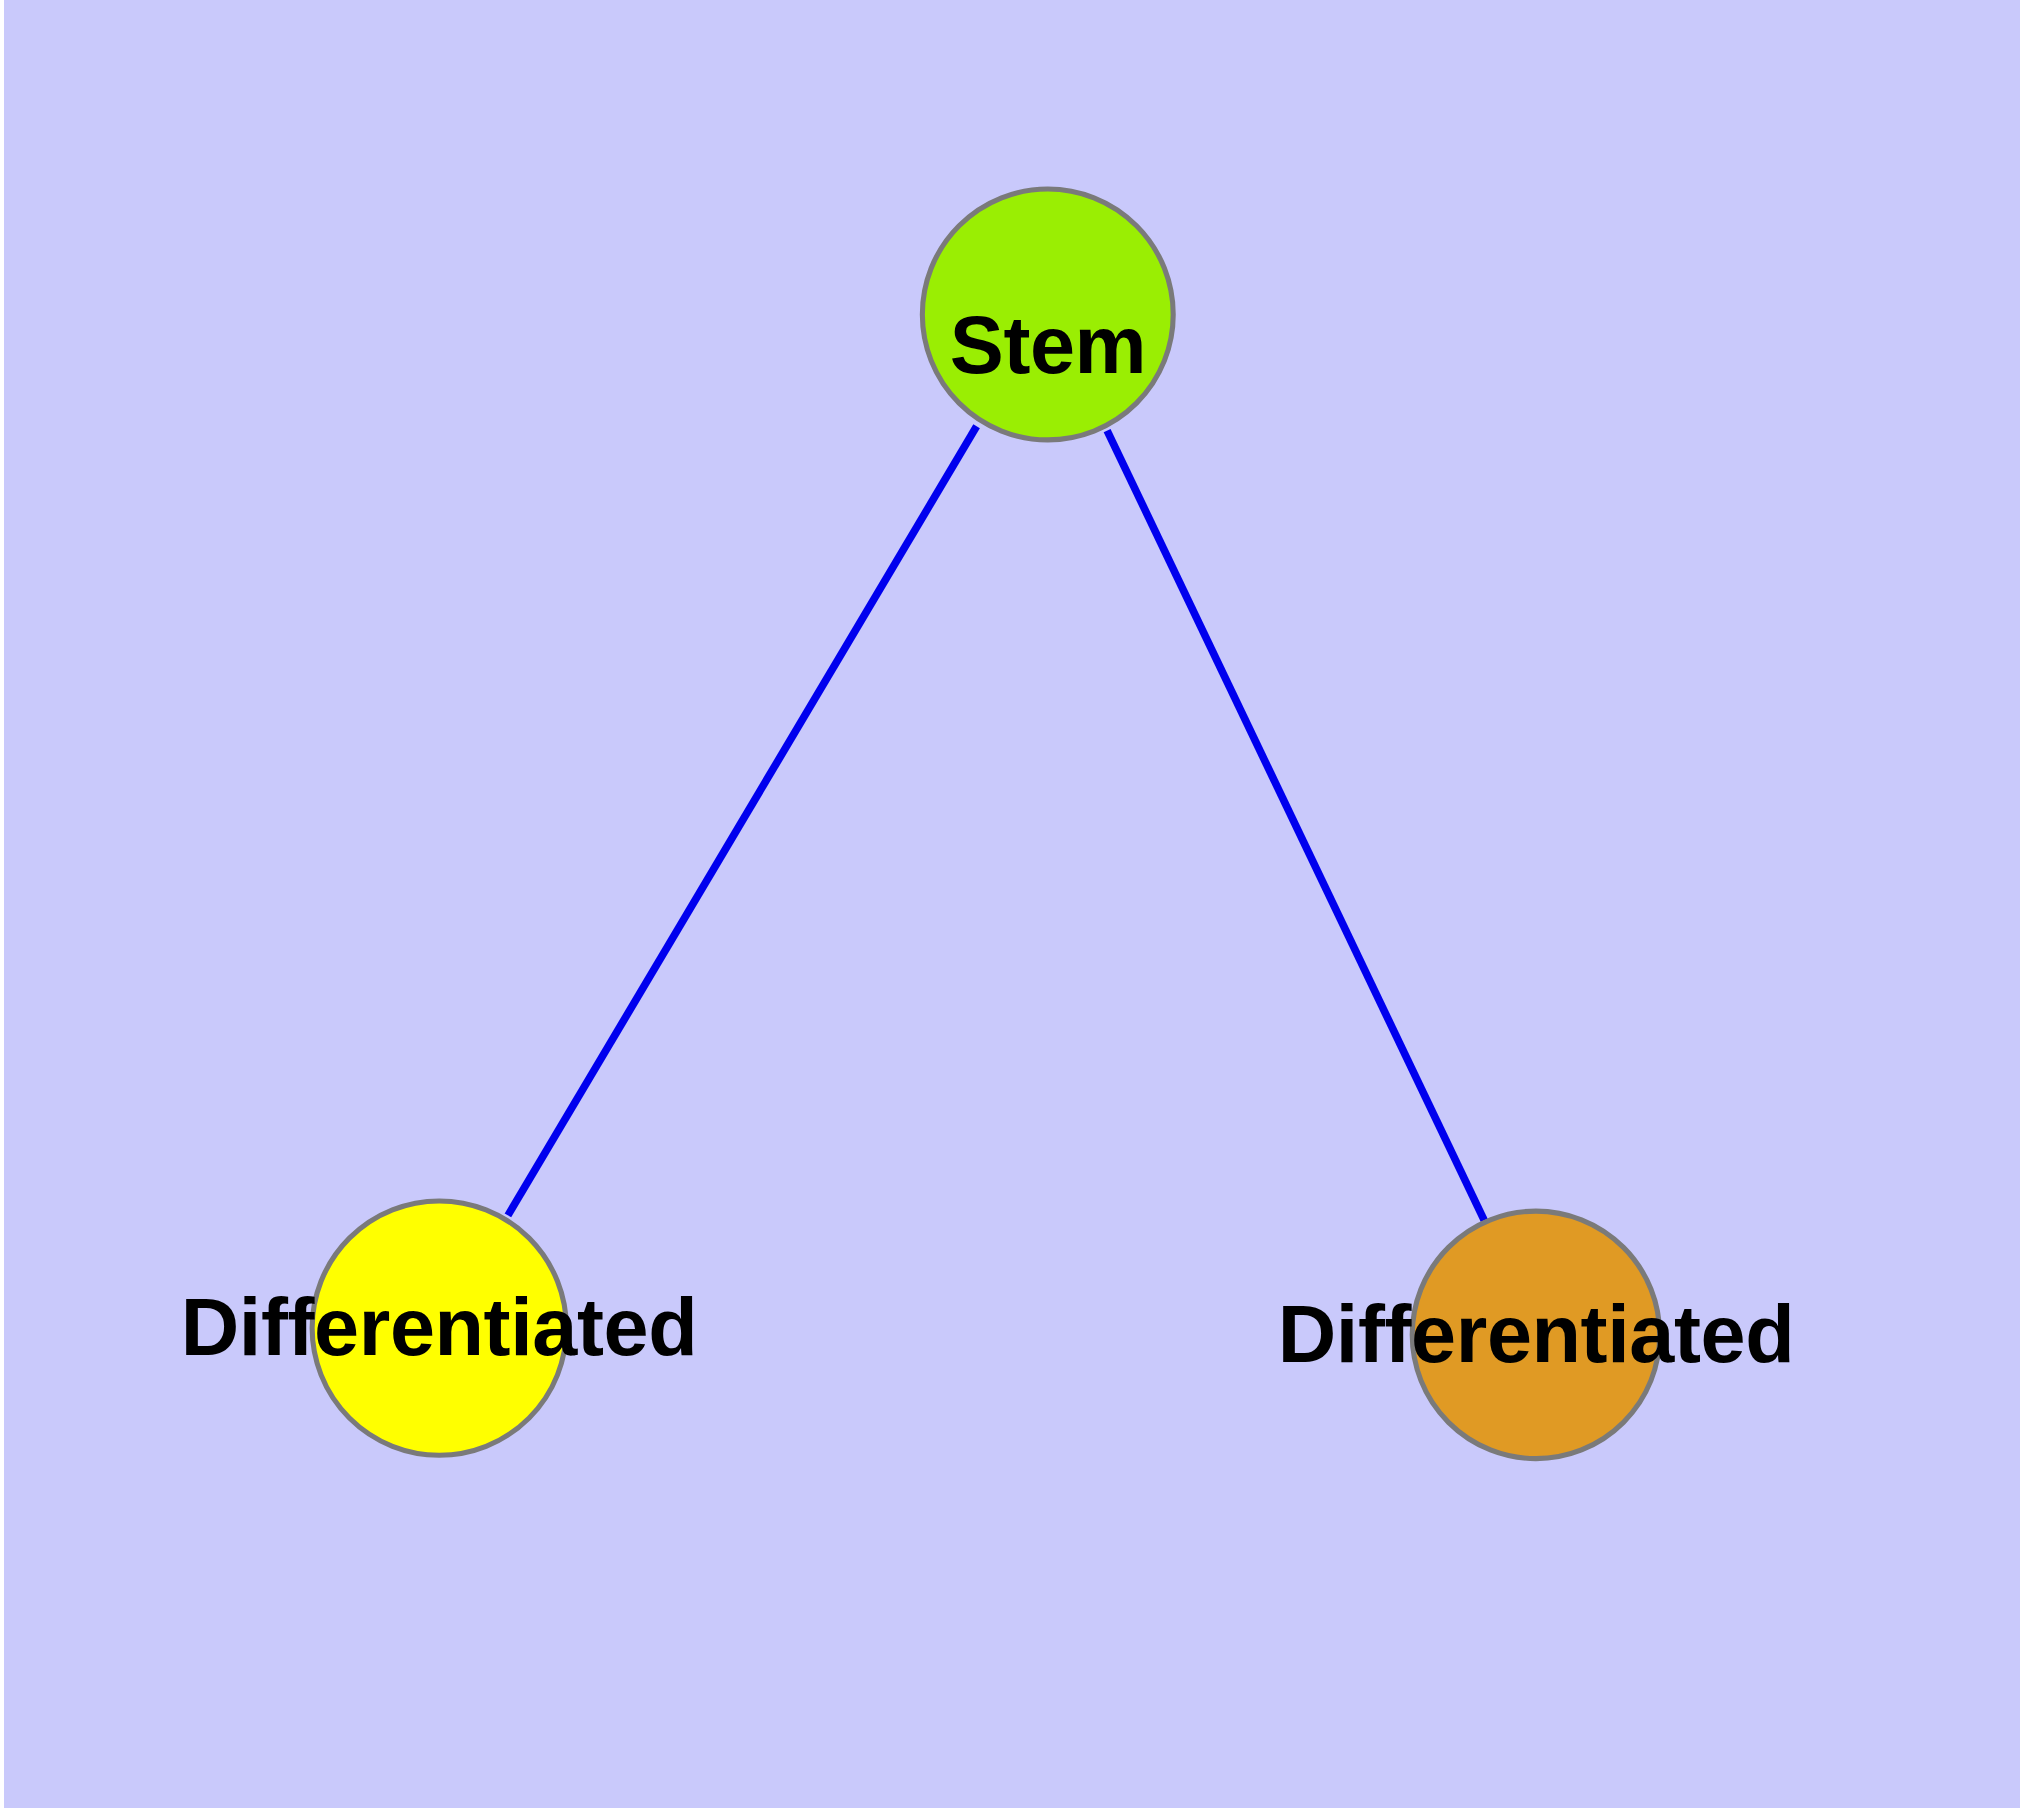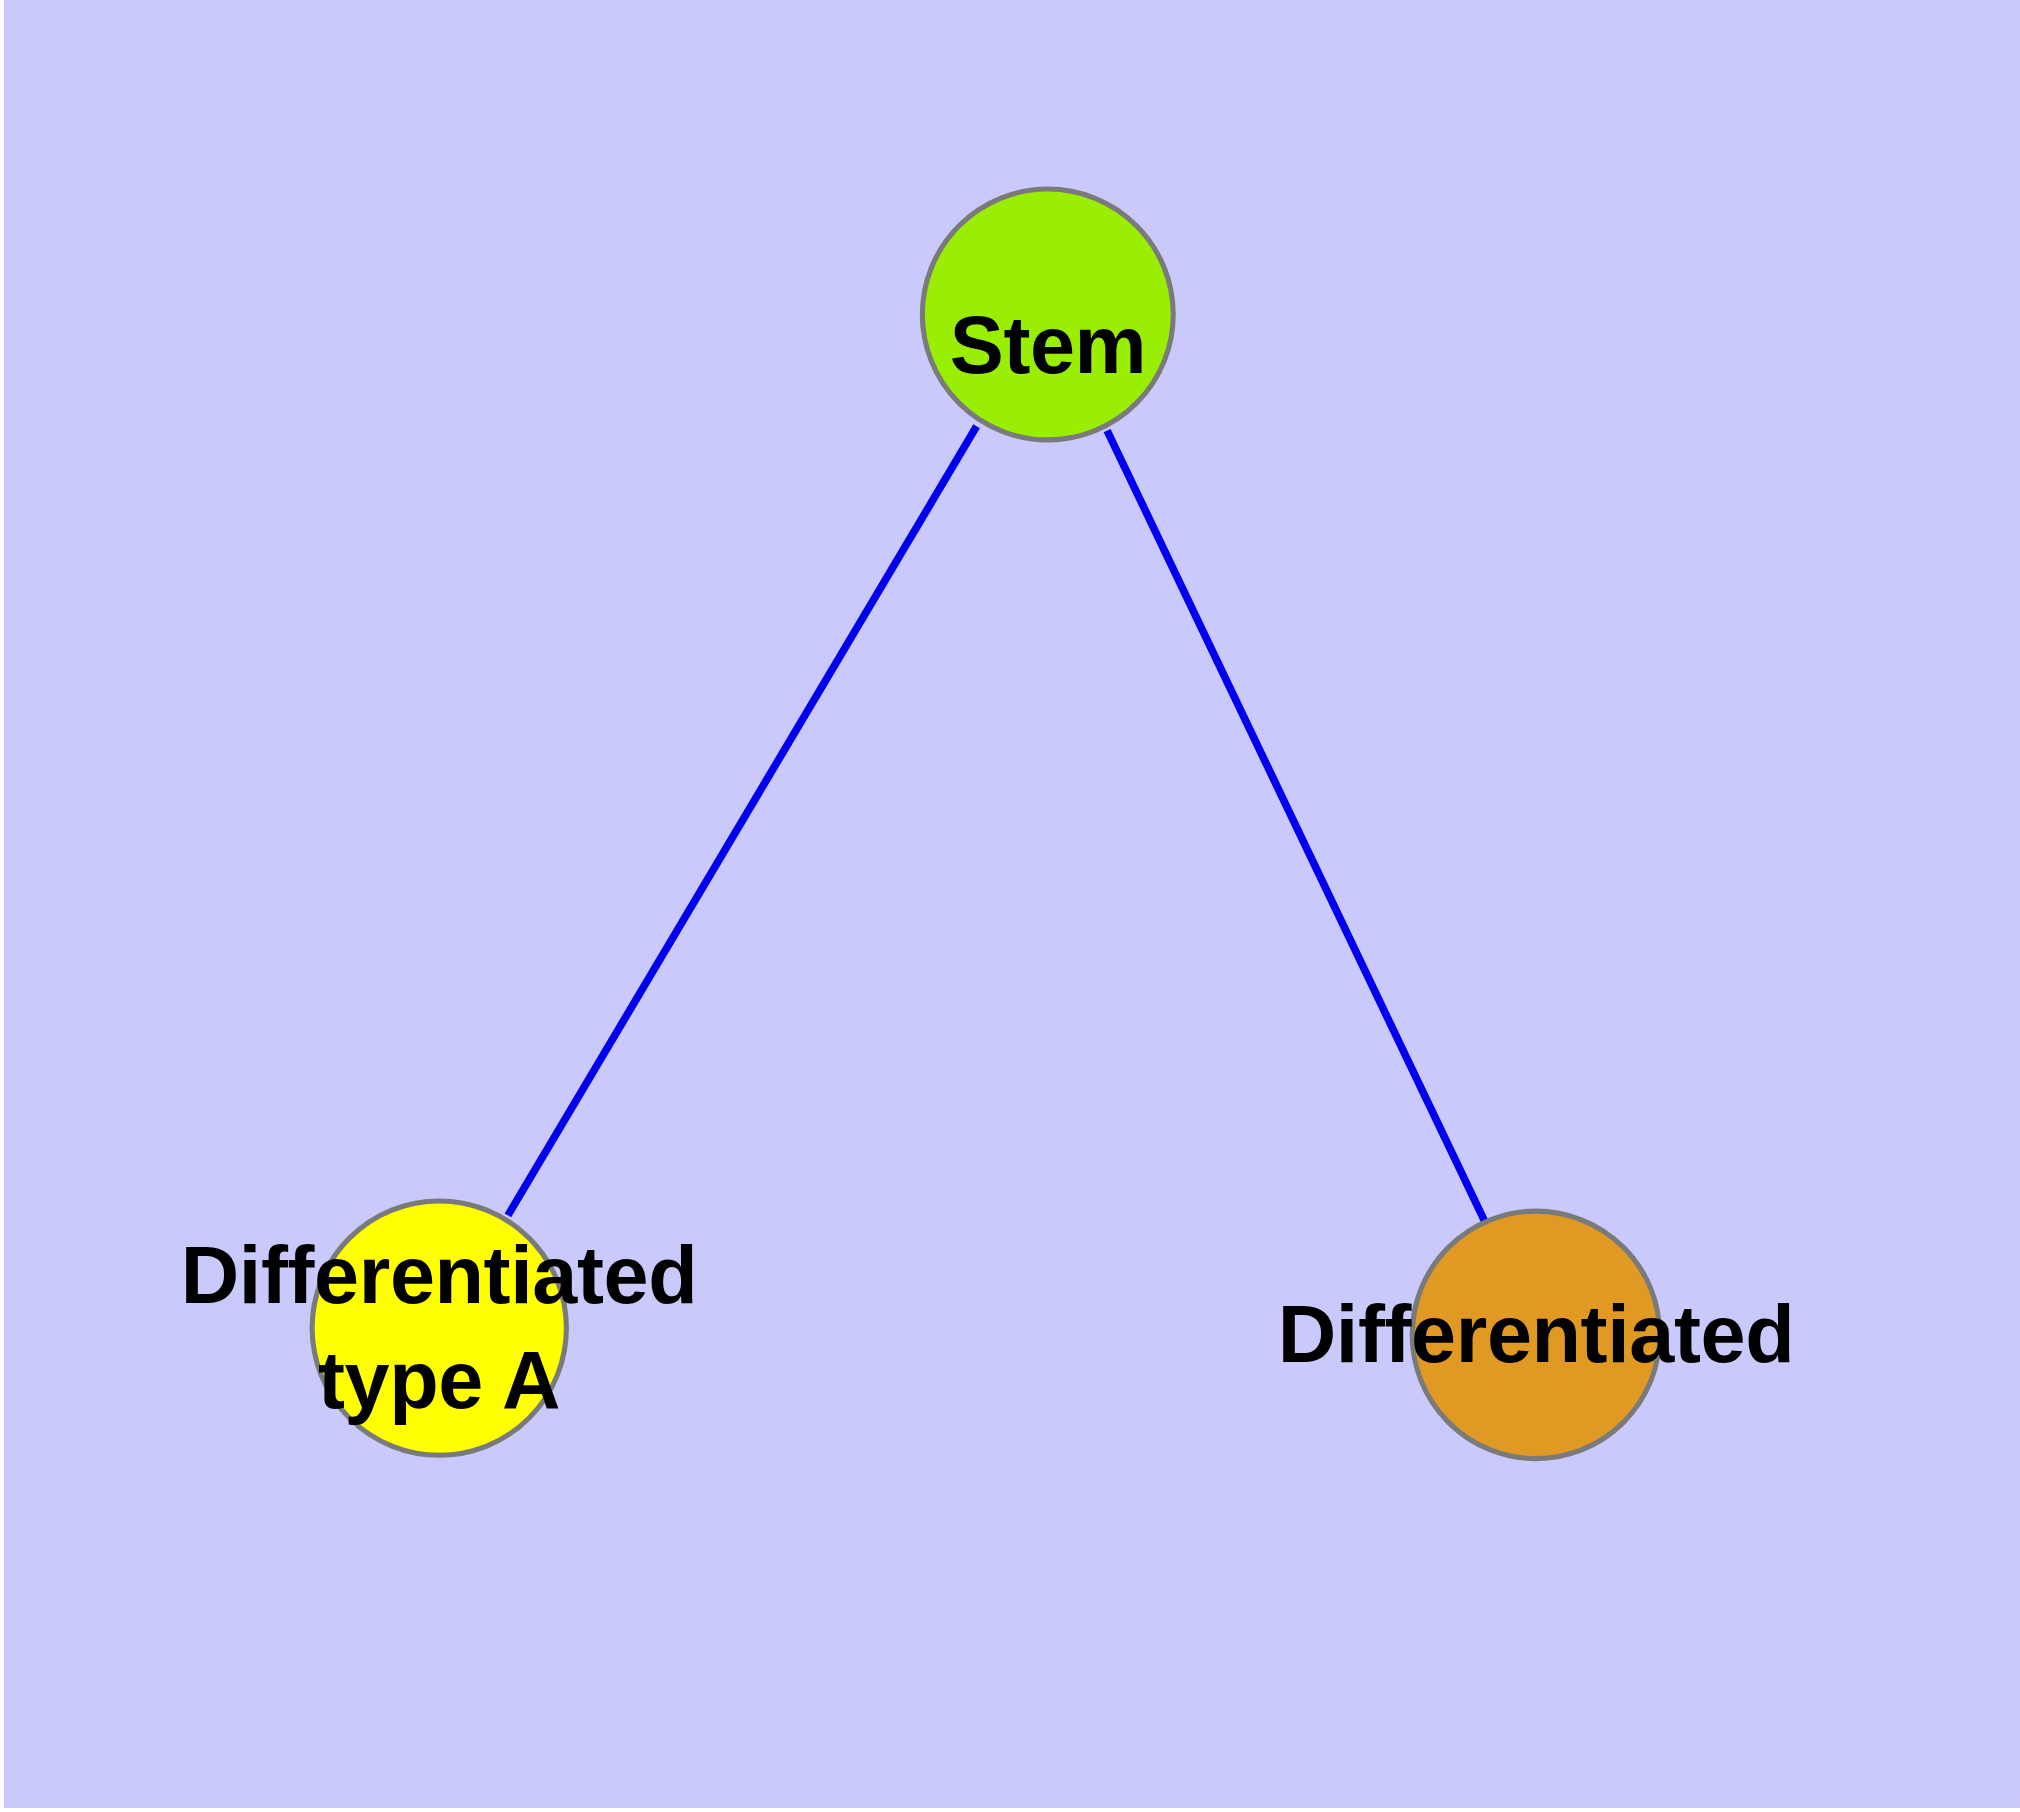--- a/index.html
+++ b/index.html
@@ -79,21 +79,20 @@
         <circle cx="1812" cy="1575" r="146" fill="#e09a24" stroke="#7a7a7a" stroke-width="6"></circle>
       </g>
   </svg>
 
   <div class="node-label" id="label-stem" style="color: rgb(0, 0, 0);">
     <div>Stem</div>
   </div>
 
   <div class="node-label" id="label-diffa" style="color: rgb(0, 0, 0);">
     <div>Differentiated</div>
-    <div>type A</div>
   </div>
 
   <div class="node-label" id="label-diffb" style="color: rgb(0, 0, 0);">
     <div>Differentiated</div>
   </div>
 
 </div>
 
 
 </body></html>

